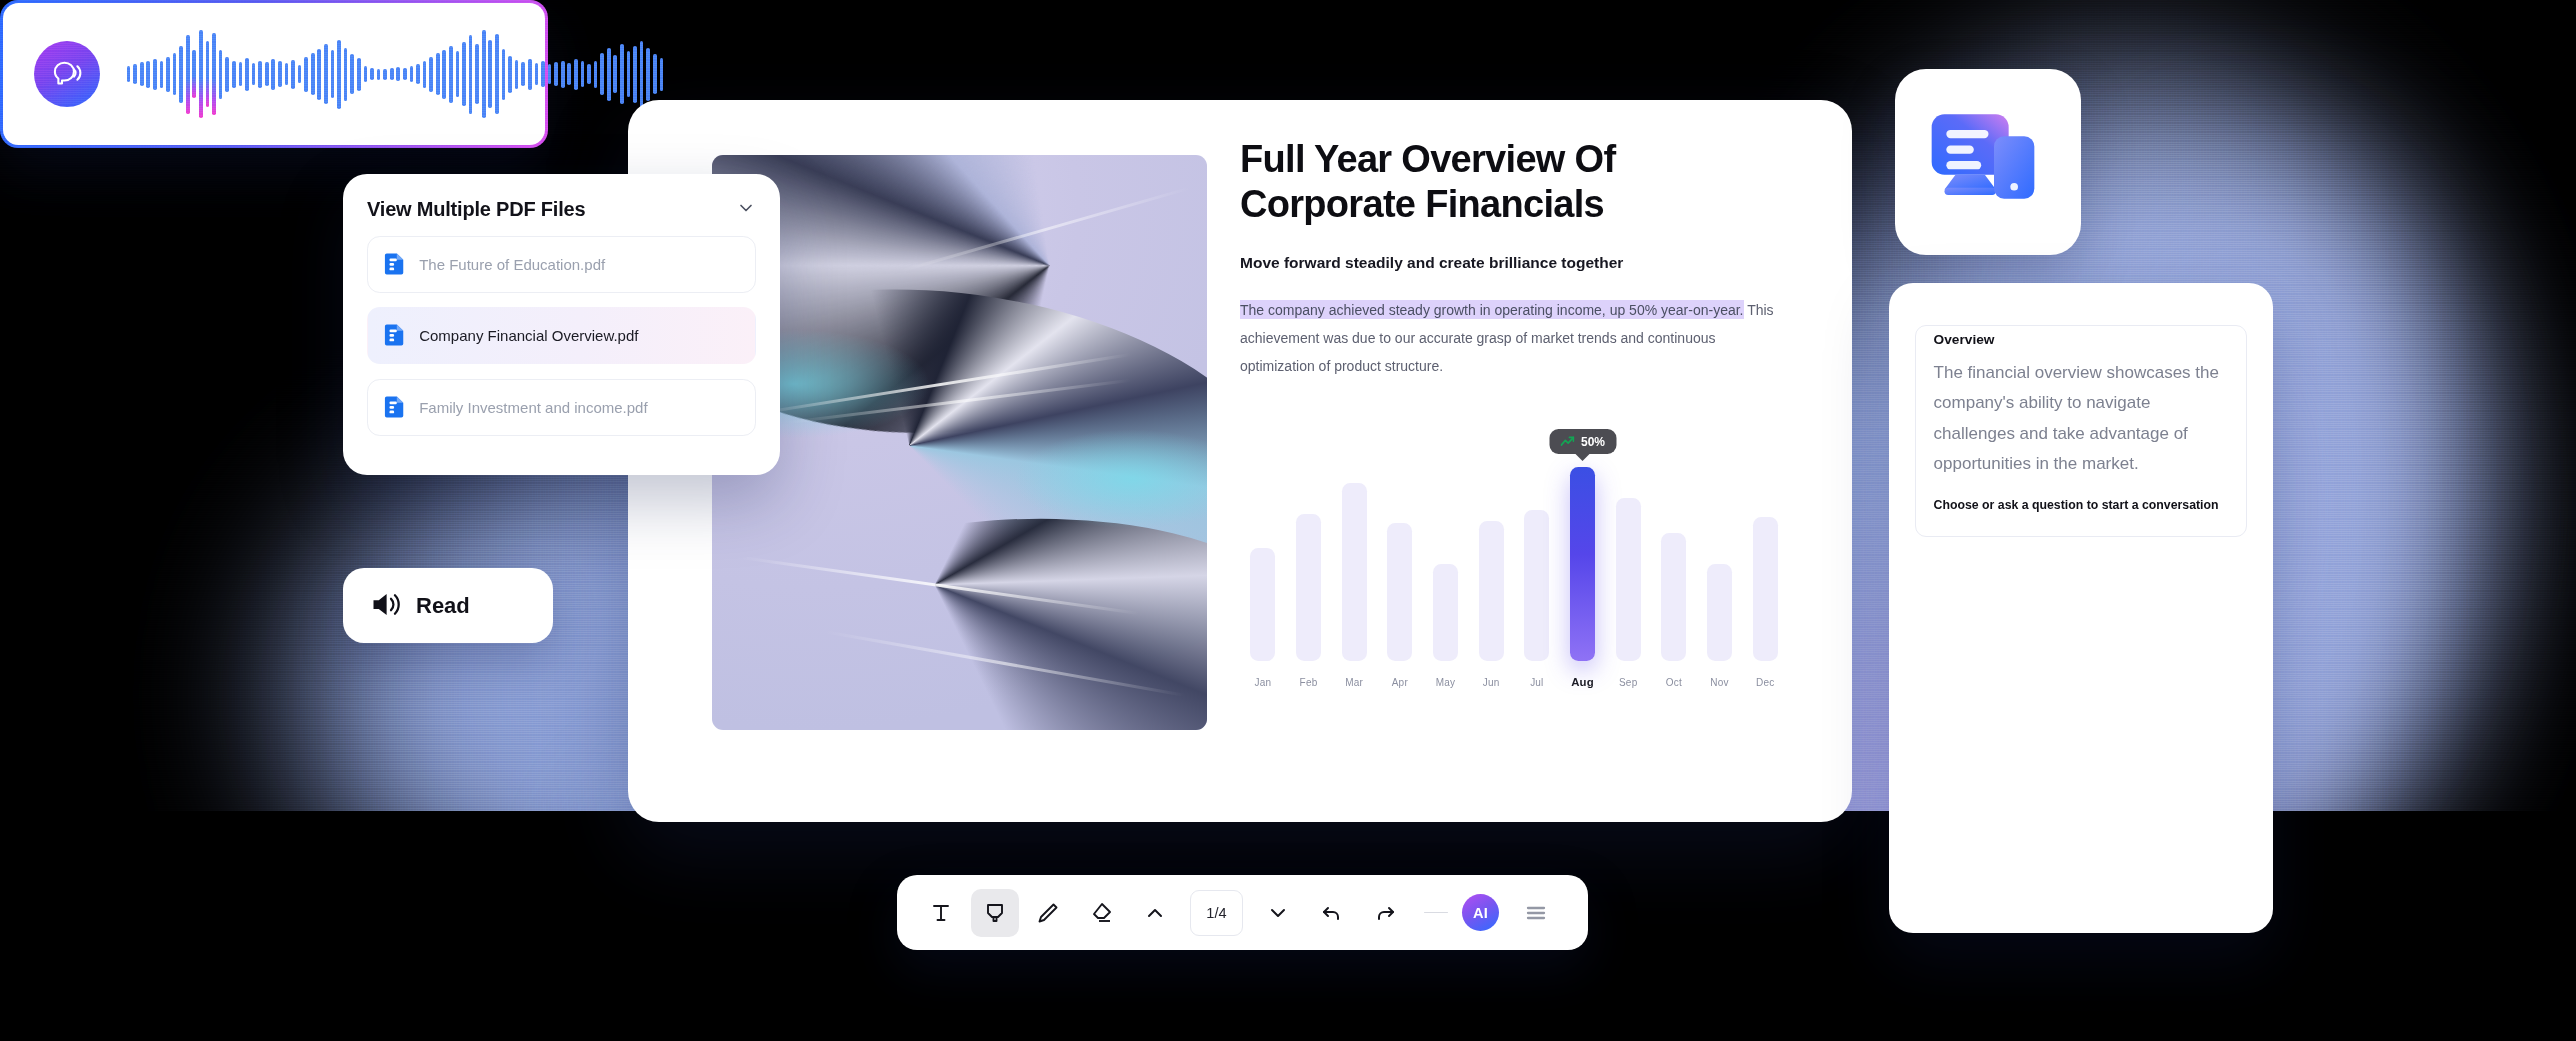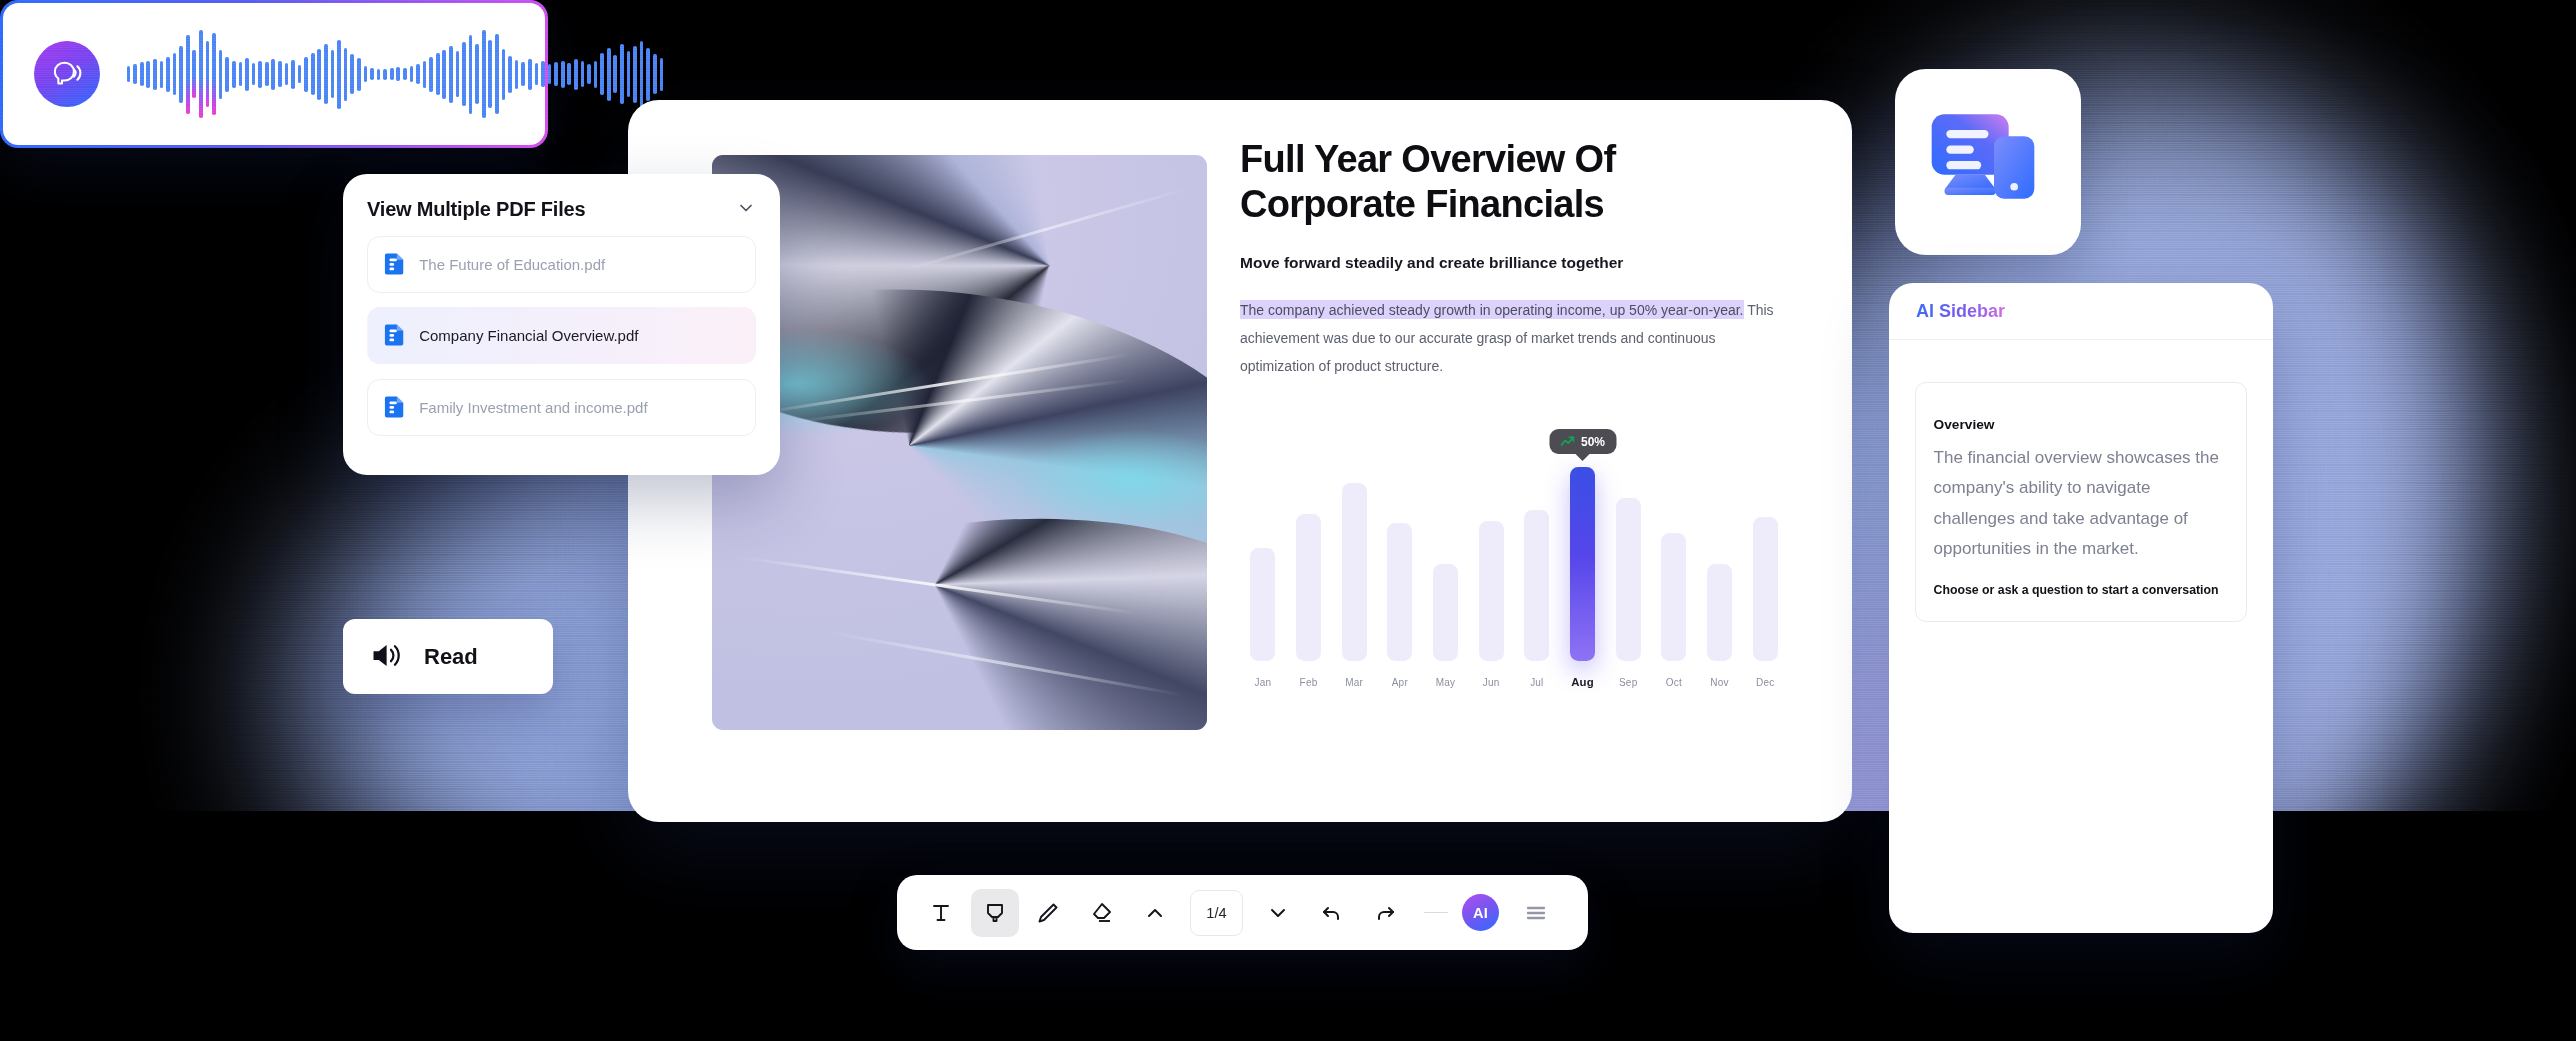--- a/index.html
+++ b/index.html
@@ -129,22 +129,22 @@
   }
   .pdf-row.sel {
     border-color:transparent;
     background: linear-gradient(90deg,#eef0fd 0%,#f4effb 55%,#fbf0f8 100%);
   }
   .pdf-row .nm { font-size:15px; color:#9aa0ae; }
   .pdf-row.sel .nm { color:#1b1b24; }
 
   
   #read-pill {
-    left:343px; top:619px; width:210px; height:75px;
-    border-radius:12px; display:flex; align-items:center; gap:19px; padding:0 27px;
+    left:343px; top:568px; width:210px; height:75px;
+    border-radius:21px; display:flex; align-items:center; gap:11px; padding:0 27px;
     box-shadow: 0 20px 46px rgba(20,30,80,.24);
   }
   #read-label { font-size:22px; font-weight:700; color:#111118; }
 
   
   #audio-card {
     left:344px; top:703px; width:548px; height:148px;
     border-radius:18px; padding:2.7px;
     background: linear-gradient(100deg,#2f6bff 0%,#5a5cf0 45%,#d94ff0 100%);
     box-shadow: 0 24px 55px rgba(20,30,80,.26);
@@ -228,21 +228,21 @@
     background: linear-gradient(90deg,#3d6df5 0%,#6f5cf2 55%,#c25ee6 100%);
     -webkit-background-clip:text; background-clip:text; color:transparent;
   }
   #summarize-box {
     margin-top:20px; border:0.9px solid #e9ebf3; border-radius:11px;
     padding:16.4px 16.4px; font-size:13.7px; line-height:1.55; font-weight:700;
     background: linear-gradient(90deg,#2f6bff 0%,#6159f2 60%,#8a5bf0 100%);
     -webkit-background-clip:text; background-clip:text; color:transparent;
   }
   #overview-box {
-    margin-top:18px; border:0.9px solid #e9ebf3; border-radius:11px; padding:34px 18px 22px;
+    margin-top:18px; border:0.9px solid #e9ebf3; border-radius:11px; padding:6px 18px 22px;
   }
   #ov-title { font-size:13.7px; font-weight:700; color:#111118; }
   #ov-body { margin-top:11px; font-size:17px; line-height:1.78; color:#7d8190; }
   #ov-prompt { margin-top:18px; font-size:12.3px; line-height:1.4; font-weight:700; color:#111118; }
   #ov-list { margin-top:14.6px; padding-left:20px; }
   #ov-list li { font-size:12.3px; line-height:1.72; }
   #ov-list li a { color:#2563eb; text-decoration:underline; }
 </style>
 </head>
 <body>
@@ -578,23 +578,20 @@
       <rect x="18" y="88" width="56" height="8" rx="4" fill="url(#lg2)"></rect>
       <rect x="20" y="25" width="46" height="9" rx="4.5" fill="#fff" opacity=".92"></rect>
       <rect x="20" y="42" width="30" height="9" rx="4.5" fill="#fff" opacity=".92"></rect>
       <rect x="20" y="59" width="38" height="9" rx="4.5" fill="#fff" opacity=".92"></rect>
       <rect x="72" y="32" width="44" height="68" rx="11" fill="url(#lg2)"></rect>
       <circle cx="94" cy="87" r="4.2" fill="#fff" opacity=".9"></circle>
     </svg>
   </div>
 
   <div class="card" id="ai-sidebar">
-    <div id="ai-head">
-      <span id="ai-head-title">AI Sidebar</span>
-    </div>
 
     <div id="ai-body">
 
 
       <div id="overview-box">
         <div id="ov-title">Overview</div>
         <div id="ov-body">The financial overview showcases the company's ability to navigate challenges and take advantage of opportunities in the market.</div>
         <div id="ov-prompt">Choose or ask a question to start a conversation</div>
       </div>
     </div>

